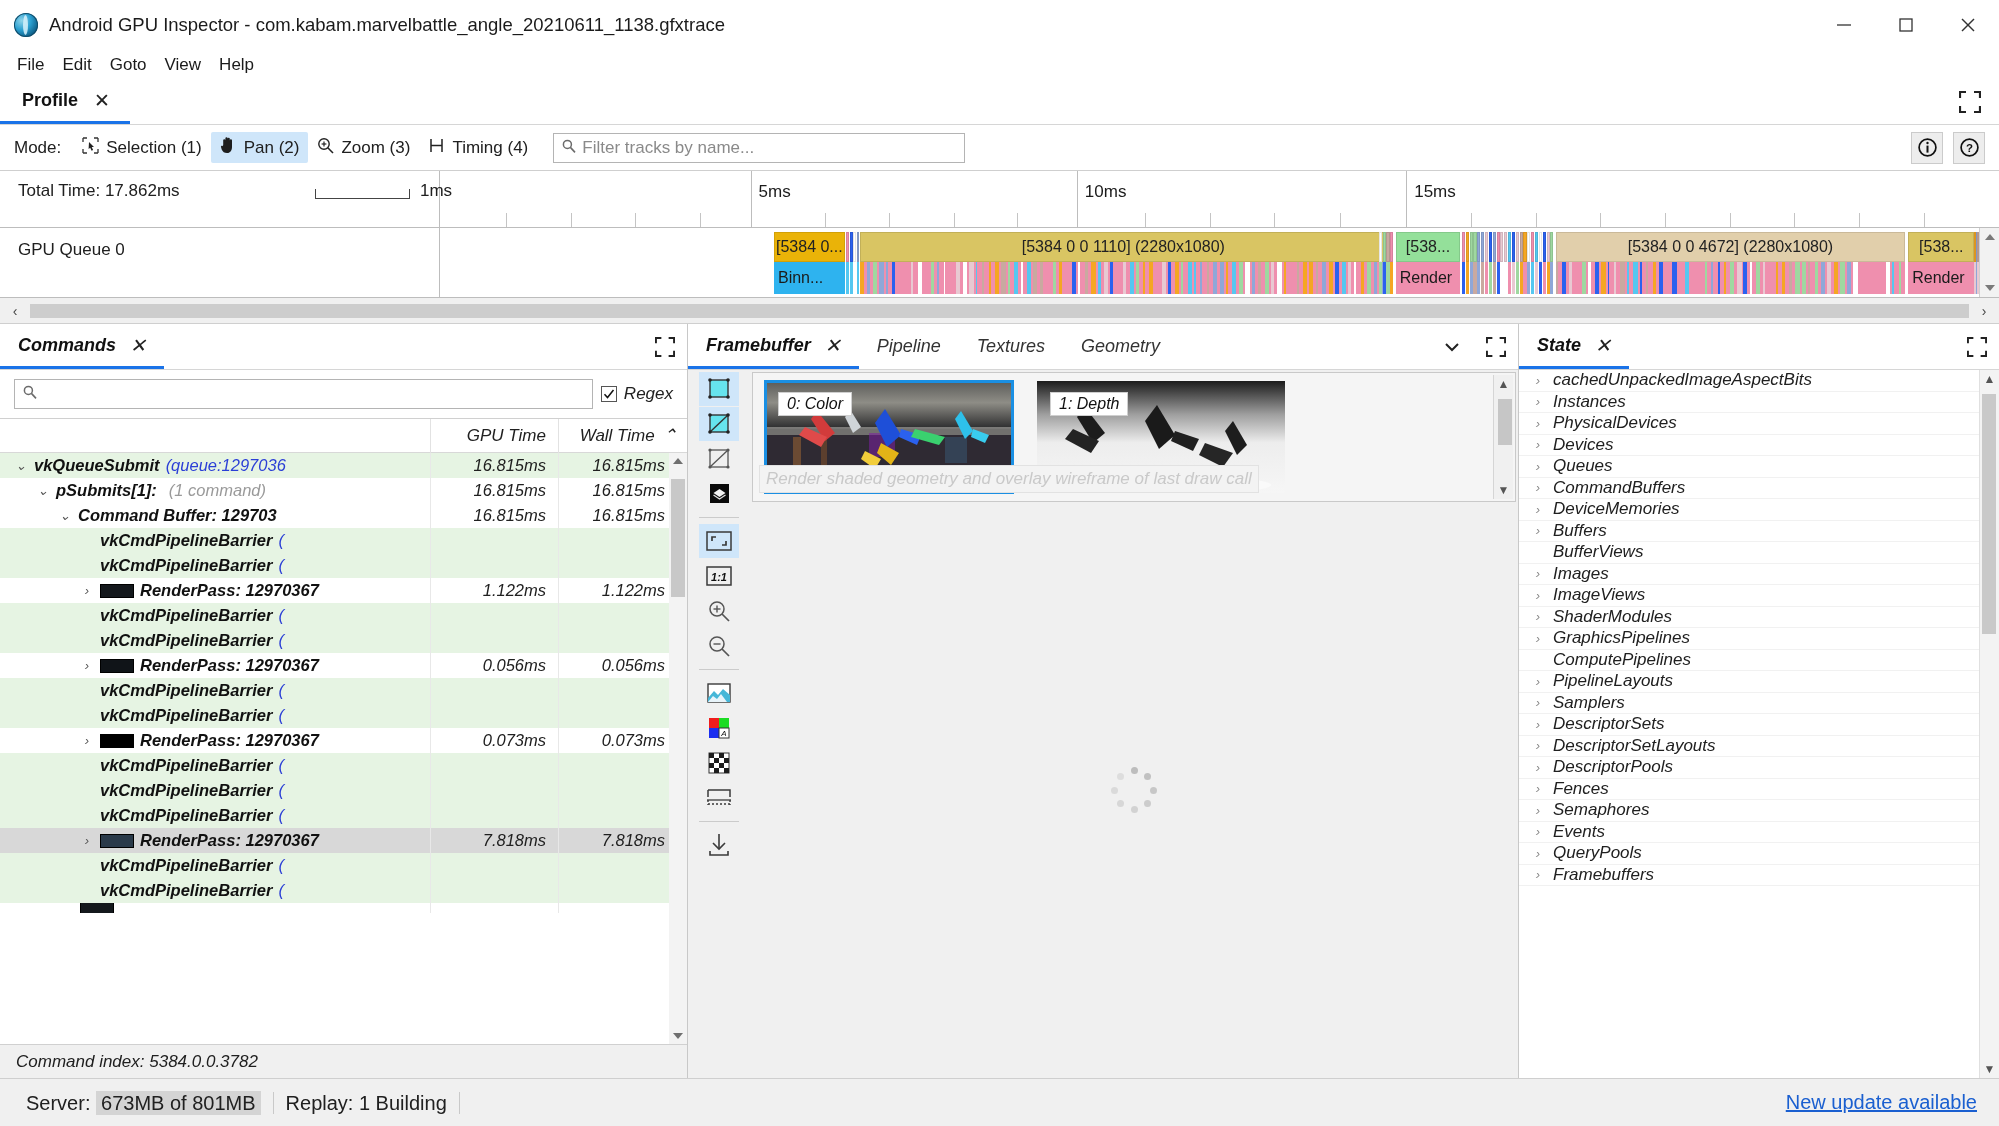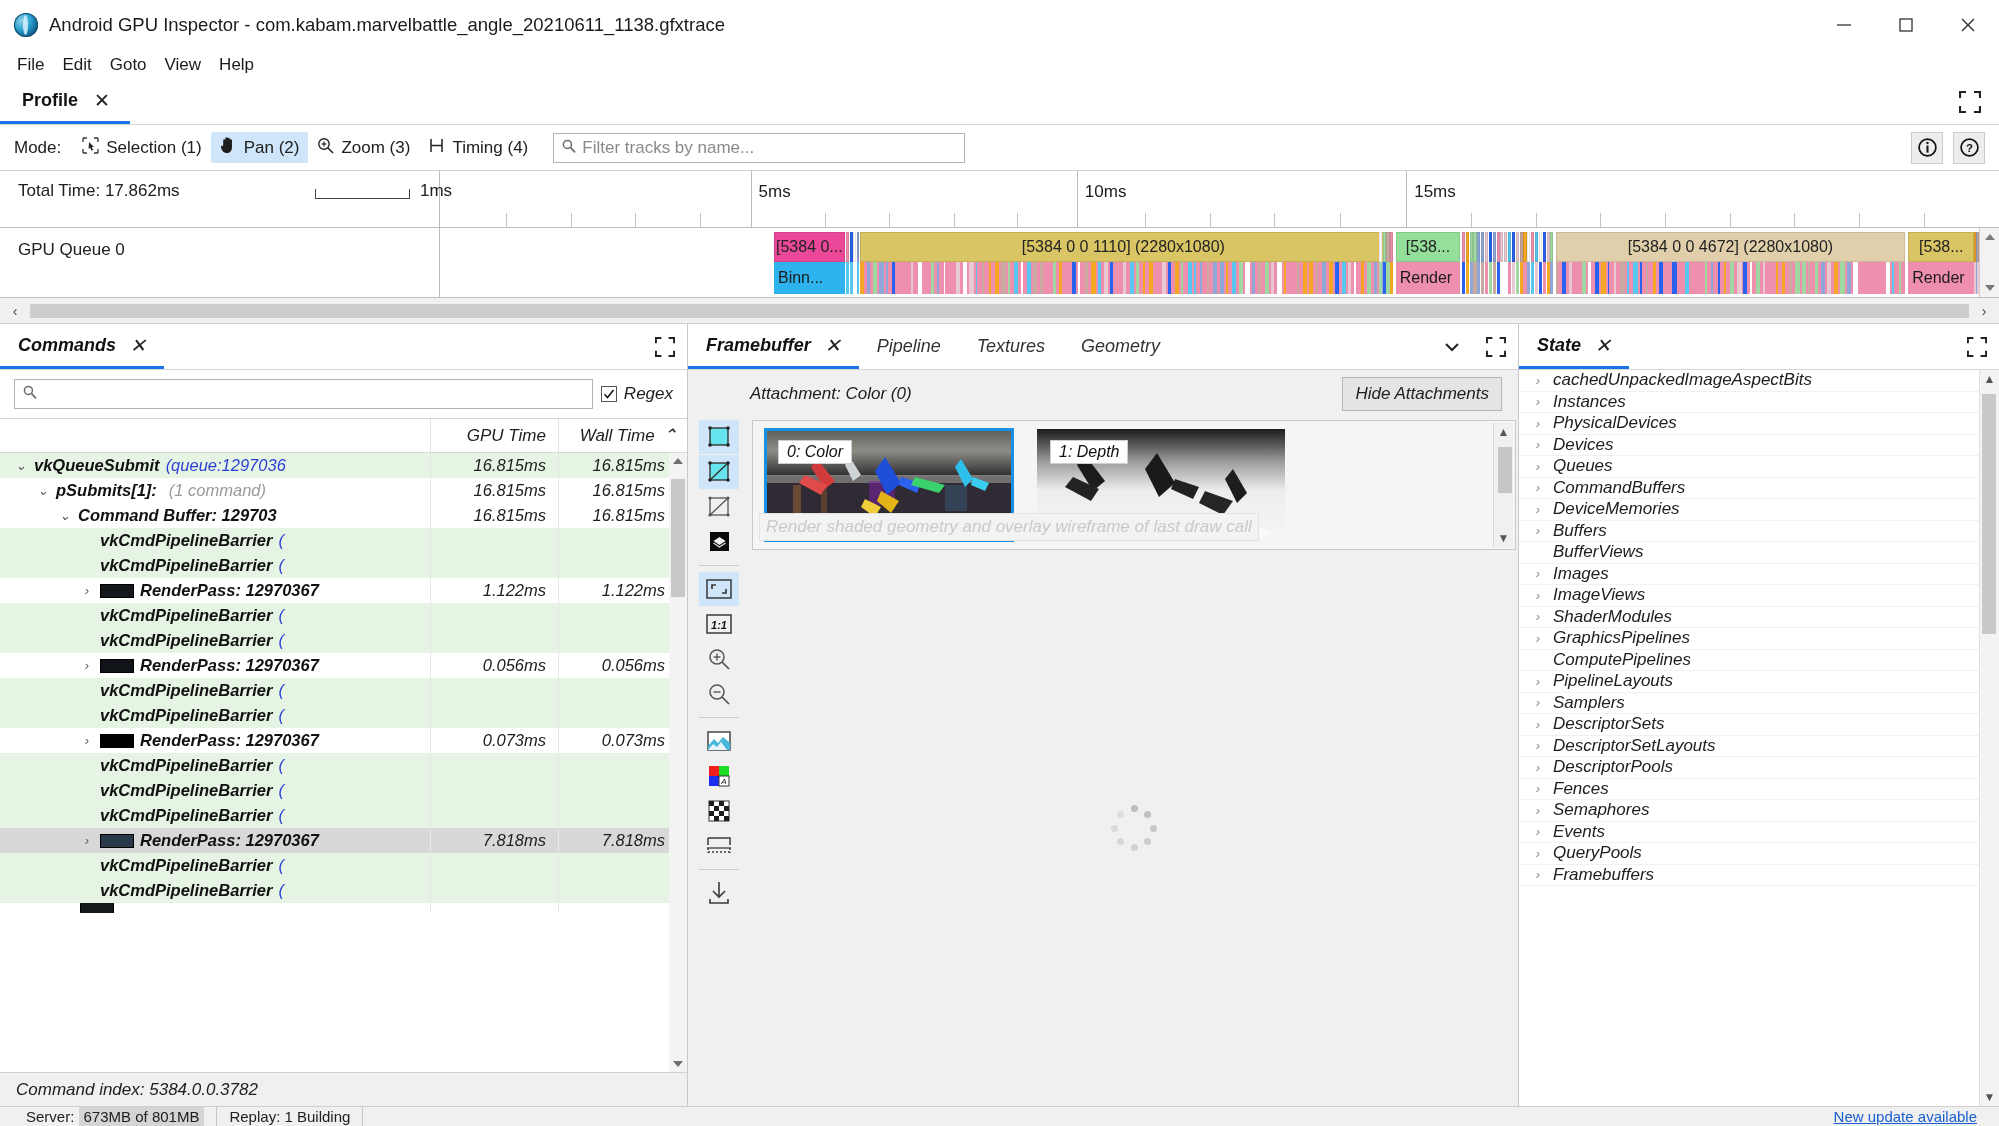--- a/index.html
+++ b/index.html
@@ -143,22 +143,22 @@
   .state-body { flex:1 1 auto; display:flex; min-height:0; }
   .state-list { flex:1 1 auto; overflow:hidden; }
   .st-row { height:21.5px; display:flex; align-items:center; gap:8px; padding-left:12px; font-size:17px;
             border-bottom:1px solid #f1f1f1; }
   .st-caret { width:14px; text-align:center; color:#888; font-size:13px; }
   .state-scroll { width:20px; flex:0 0 auto; background:#f3f3f3; border-left:1px solid #e0e0e0; position:relative; display:flex;
                   flex-direction:column; justify-content:space-between; align-items:center; padding:2px 0; font-size:12px; color:#555;}
   .state-thumb { position:absolute; right:3px; top:24px; width:14px; height:240px; background:#c9c9c9; }
 
   
-  .statusbar { height:20px; display:flex; align-items:center; background:#f0f0f0; border-top:1px solid #cfcfcf; flex:0 0 auto;
-               font-size:15px; padding:0 14px; gap:0;}
+  .statusbar { height:48px; display:flex; align-items:center; background:#f0f0f0; border-top:1px solid #cfcfcf; flex:0 0 auto;
+               font-size:20px; padding:0 14px; gap:0;}
   .sb-item { padding:0 12px; border-right:1px solid #c9c9c9; height:22px; line-height:22px;}
   .sb-hl { background:#d4d4d4; padding:1px 5px; }
   .sb-spacer { flex:1 1 auto; }
   .sb-link { color:#1a5fd0; text-decoration:underline; padding-right:8px;}
 </style>
 </head>
 <body>
 
 <div class="app">
 
@@ -312,21 +312,21 @@
         <div class="tl-minor" style="left:88.0%"></div>
         <div class="tl-minor" style="left:92.2%"></div>
         <div class="tl-minor" style="left:96.4%"></div>
       </div>
       <div style="width:20px;flex:0 0 auto;"></div>
     </div>
 
     <div class="tl-track">
       <div class="tl-track-name">GPU Queue 0</div>
       <div class="tl-track-body" id="trackBody">
-          <div class="seg seg-top" style="left: 21.7%; width: 4.6%; background: #ec4899;">[5384 0...</div>
+          <div class="seg seg-top" style="left: 21.7%; width: 4.6%; background: #eab308;">[5384 0...</div>
           <div class="seg seg-bot" style="left: 21.7%; width: 4.6%; background: rgb(46, 179, 239);"></div>
           <div class="seg seg-lbl" style="left: 21.7%; width: 4.6%; z-index: 5;">Binn...</div>
           <div class="seg seg-top" style="left: 27.3%; width: 34.2%; background: rgb(217, 197, 99);">[5384 0 0 1110] (2280x1080)</div>
           <div class="seg seg-bot" style="left: 27.3%; width: 34.2%; background: rgb(239, 143, 174);"></div>
           <div class="seg seg-bot" style="left: 27.3%; width: 0.228776%; background: rgb(245, 166, 35);"></div>
           <div class="seg seg-bot" style="left: 27.7171%; width: 0.217356%; background: rgb(143, 167, 216);"></div>
           <div class="seg seg-bot" style="left: 28.1341%; width: 0.244444%; background: rgb(159, 216, 160);"></div>
           <div class="seg seg-bot" style="left: 28.5512%; width: 0.285673%; background: rgb(143, 167, 216);"></div>
           <div class="seg seg-bot" style="left: 28.9683%; width: 0.119817%; background: rgb(143, 167, 216);"></div>
           <div class="seg seg-bot" style="left: 29.3854%; width: 0.147985%; background: rgb(43, 97, 239);"></div>
@@ -791,25 +791,20 @@
               <path d="M4 7l6 6 6-6" fill="none" stroke="#222" stroke-width="2"></path>
             </svg>
         </div>
         <div class="pane-tab-icon">
           <svg width="20" height="20" viewBox="0 0 22 22">
               <path d="M1 7V1h6M21 7V1h-6M1 15v6h6M21 15v6h-6" fill="none" stroke="#222" stroke-width="2.2"></path>
             </svg>
         </div>
       </div>
 
-      <div class="fb-head">
-        <span class="fb-attach">Attachment: Color (0)</span>
-        <span class="fb-head-spacer"></span>
-        <span class="fb-hide">Hide Attachments</span>
-      </div>
 
       <div class="fb-body">
         <div class="fb-tools">
           <div class="fbt on">
             <svg width="26" height="24" viewBox="0 0 26 24">
                 <rect x="4" y="3" width="18" height="17" fill="#66e4ee" stroke="#333" stroke-width="1.4"></rect>
                 <circle cx="4" cy="3" r="1.8" fill="#222"></circle>
                 <circle cx="22" cy="3" r="1.8" fill="#222"></circle>
                 <circle cx="4" cy="20" r="1.8" fill="#222"></circle>
                 <circle cx="22" cy="20" r="1.8" fill="#222"></circle>

